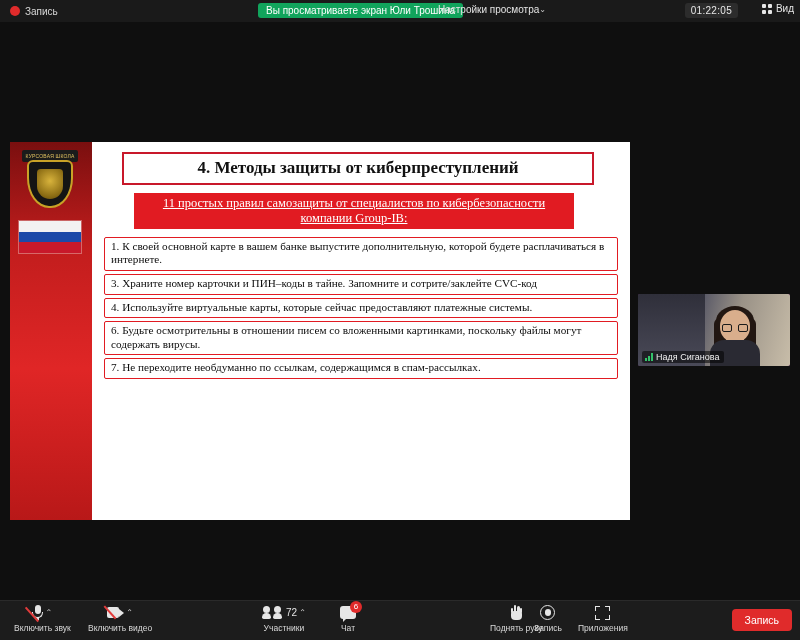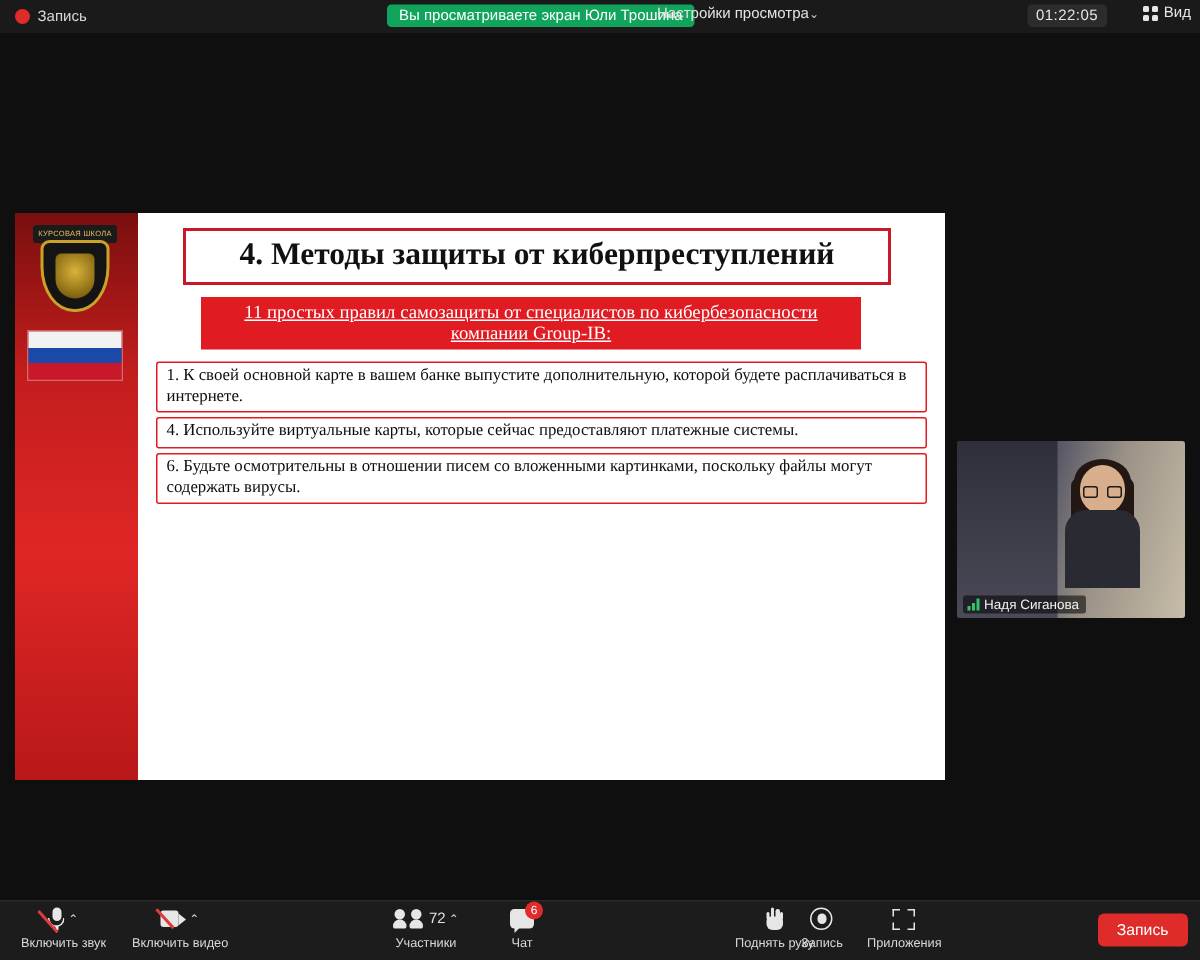--- a/index.html
+++ b/index.html
@@ -90,42 +90,42 @@
   .fl-w{ background:#f2f2f2 } .fl-b{ background:#1b49a8 } .fl-r{ background:#c8182a }
 
   .slide-body{
     flex:1; position:relative; padding:8px 8px 4px 8px; background:#fff;
   }
   .title-box{
     border:2px solid #c8182a; margin:2px 28px 8px 22px; padding:4px 6px 6px 6px;
     text-align:center;
   }
   .title-box .t{
-    font-family:"Liberation Serif", serif; font-weight:bold; font-size:21px;
+    font-family:"Liberation Serif", serif; font-weight:bold; font-size:17px;
     color:#111; line-height:1.12;
   }
   .subtitle-box{
     background:#e11b22; margin:0 48px 8px 34px; padding:3px 6px;
     text-align:center;
   }
   .subtitle-box .s{
     font-family:"Liberation Serif", serif; font-size:12.5px; color:#ffffff;
     line-height:1.18; text-decoration:underline;
   }
   .rules{ display:flex; flex-direction:column; gap:3px; padding:0 4px; }
   .rule{
     border:1.6px solid #e11b22; border-radius:2px;
     padding:2px 6px 3px 6px; background:#fff;
     font-family:"Liberation Serif", serif; font-size:11.2px; color:#0d0d0d;
     line-height:1.22;
   }
 
   
   .thumb{
-    position:absolute; left:638px; top:272px; width:152px; height:118px;
+    position:absolute; left:638px; top:272px; width:152px; height:72px;
     background:#701a75; overflow:hidden; border-radius:2px;
   }
   .thumb-bg{
     position:absolute; inset:0;
     background:
       linear-gradient(105deg,#3a3a45 0%, #585866 38%, #9a9287 62%, #c8bda9 100%);
   }
   .thumb-wall{
     position:absolute; left:0; top:0; width:44%; height:100%;
     background:linear-gradient(180deg,#2f2f3a,#4a4a58);
@@ -287,22 +287,24 @@
 
     <div class="slide-body">
       <div class="title-box">
         <div class="t">4. Методы защиты от киберпреступлений</div>
       </div>
       <div class="subtitle-box">
         <div class="s">11 простых правил самозащиты от специалистов по кибербезопасности компании Group-IB:</div>
       </div>
       <div class="rules">
         <div class="rule">1. К своей основной карте в вашем банке выпустите дополнительную, которой будете расплачиваться в интернете.</div>
+        <div class="rule">3. Храните номер карточки и ПИН–коды в тайне. Запомните и сотрите/заклейте CVC-код</div>
         <div class="rule">4. Используйте виртуальные карты, которые сейчас предоставляют платежные системы.</div>
         <div class="rule">6. Будьте осмотрительны в отношении писем со вложенными картинками, поскольку файлы могут содержать вирусы.</div>
+        <div class="rule">7. Не переходите необдуманно по ссылкам, содержащимся в спам-рассылках.</div>
       </div>
     </div>
   </div>
 
   <div class="thumb">
     <div class="thumb-bg"></div>
     <div class="thumb-wall"></div>
     <div class="thumb-person">
       <div class="p-hair"></div>
       <div class="p-hair2"></div>

